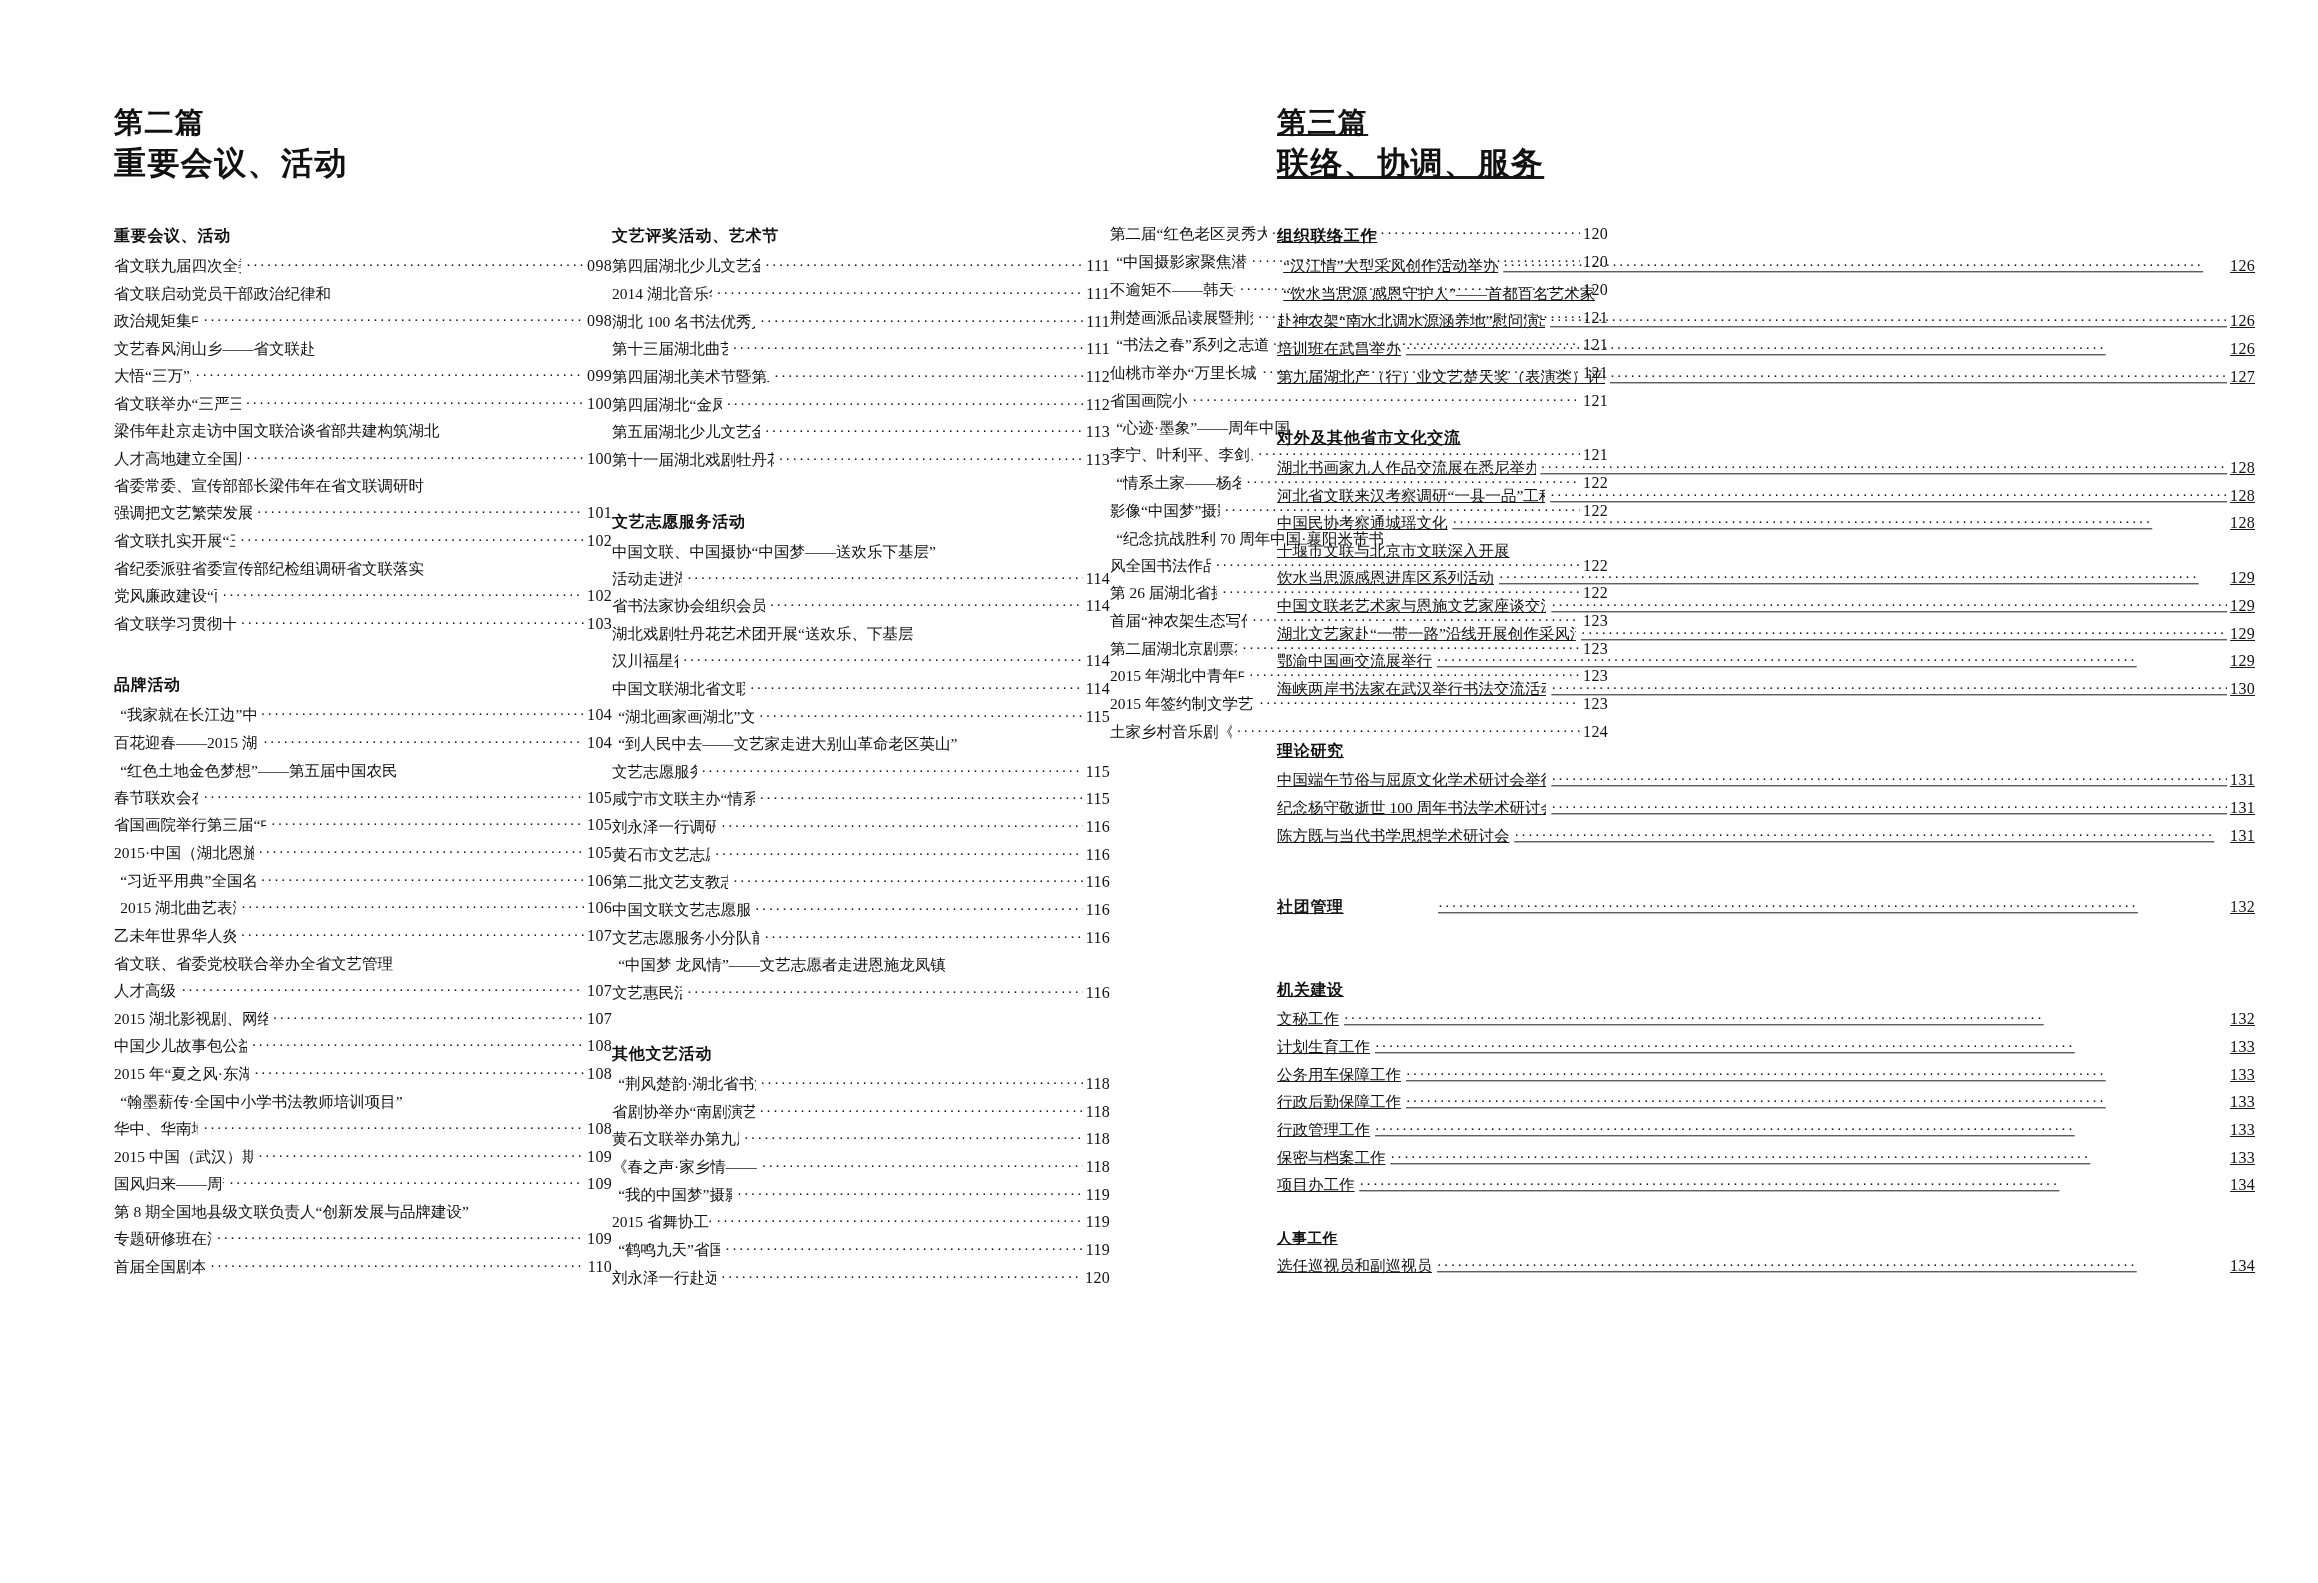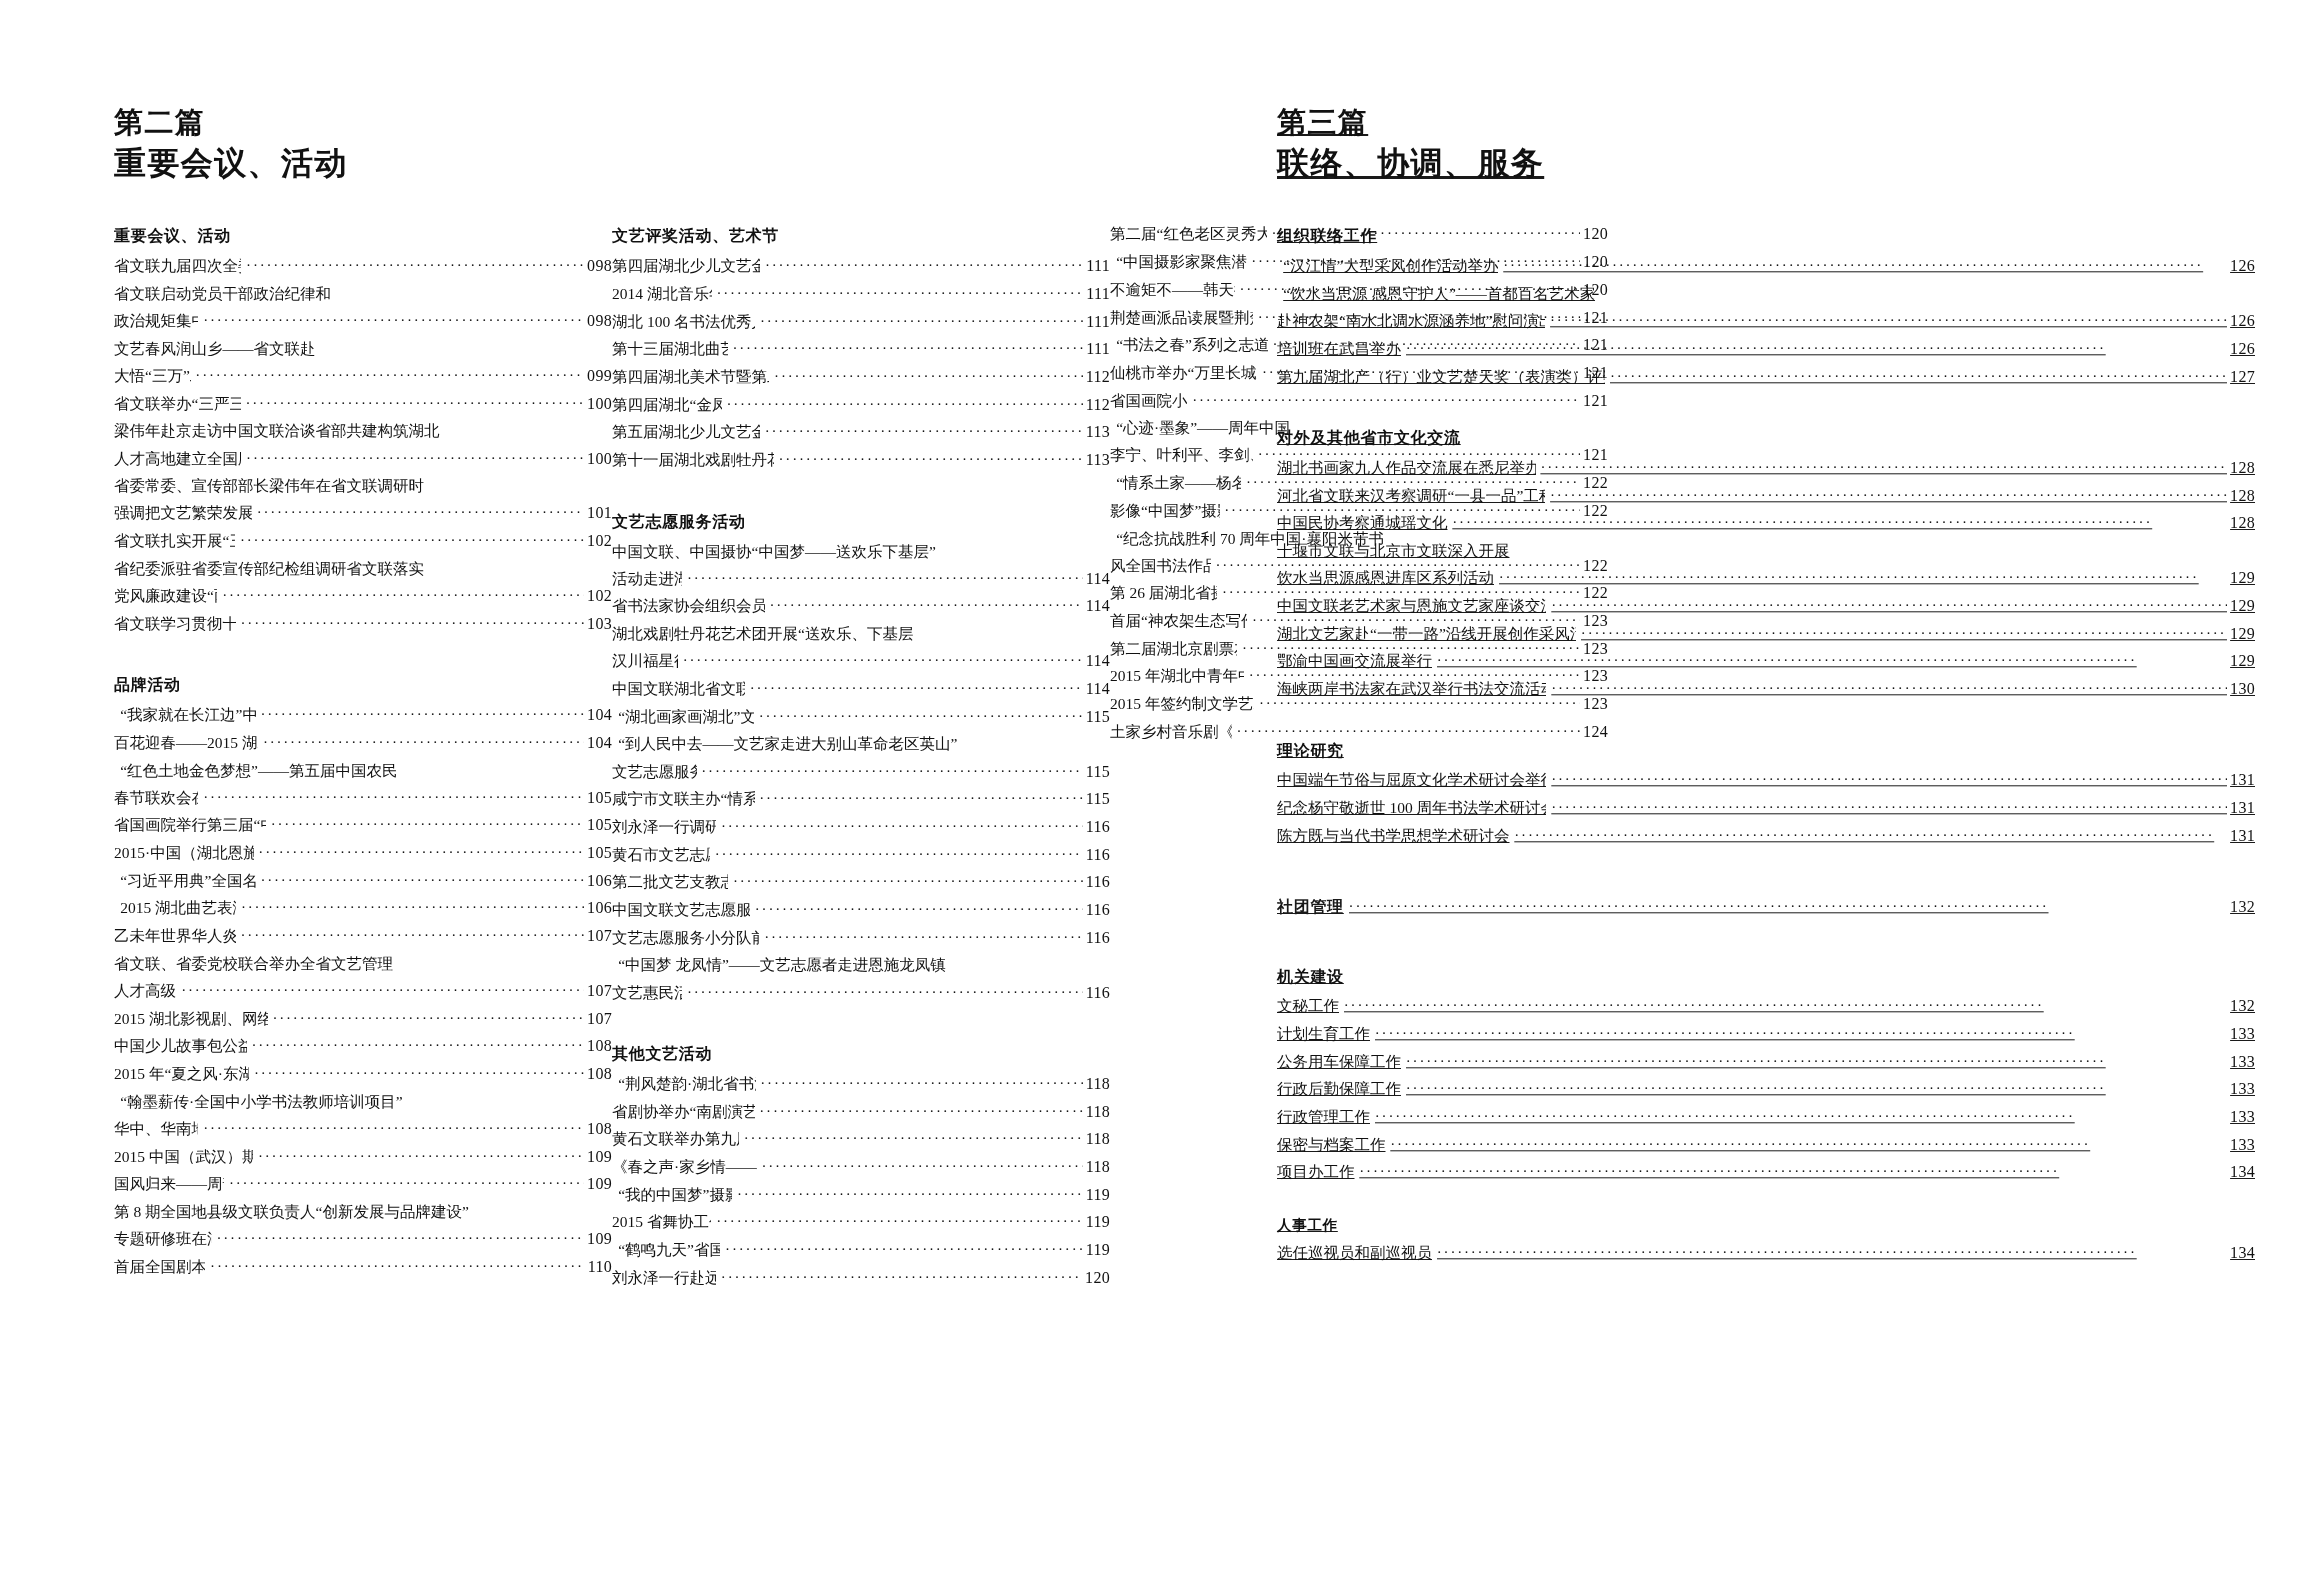--- a/index.html
+++ b/index.html
@@ -115,21 +115,22 @@
     flex: 0 0 auto;
     font-family: "Liberation Serif", "DejaVu Serif", serif;
     font-size: 16px;
     letter-spacing: 0.3px;
   }
 
   
   .big-line {
     display: flex;
     align-items: baseline;
-    margin-bottom: 8px;
+    margin-bottom: 21px;
+    text-align: center;
   }
   .big-line .toc-label {
     font-family: "DejaVu Sans", "Liberation Sans", sans-serif;
     font-weight: 700;
     font-size: 16px;
     letter-spacing: 0.7px;
   }
 </style>
 </head>
 <body>

